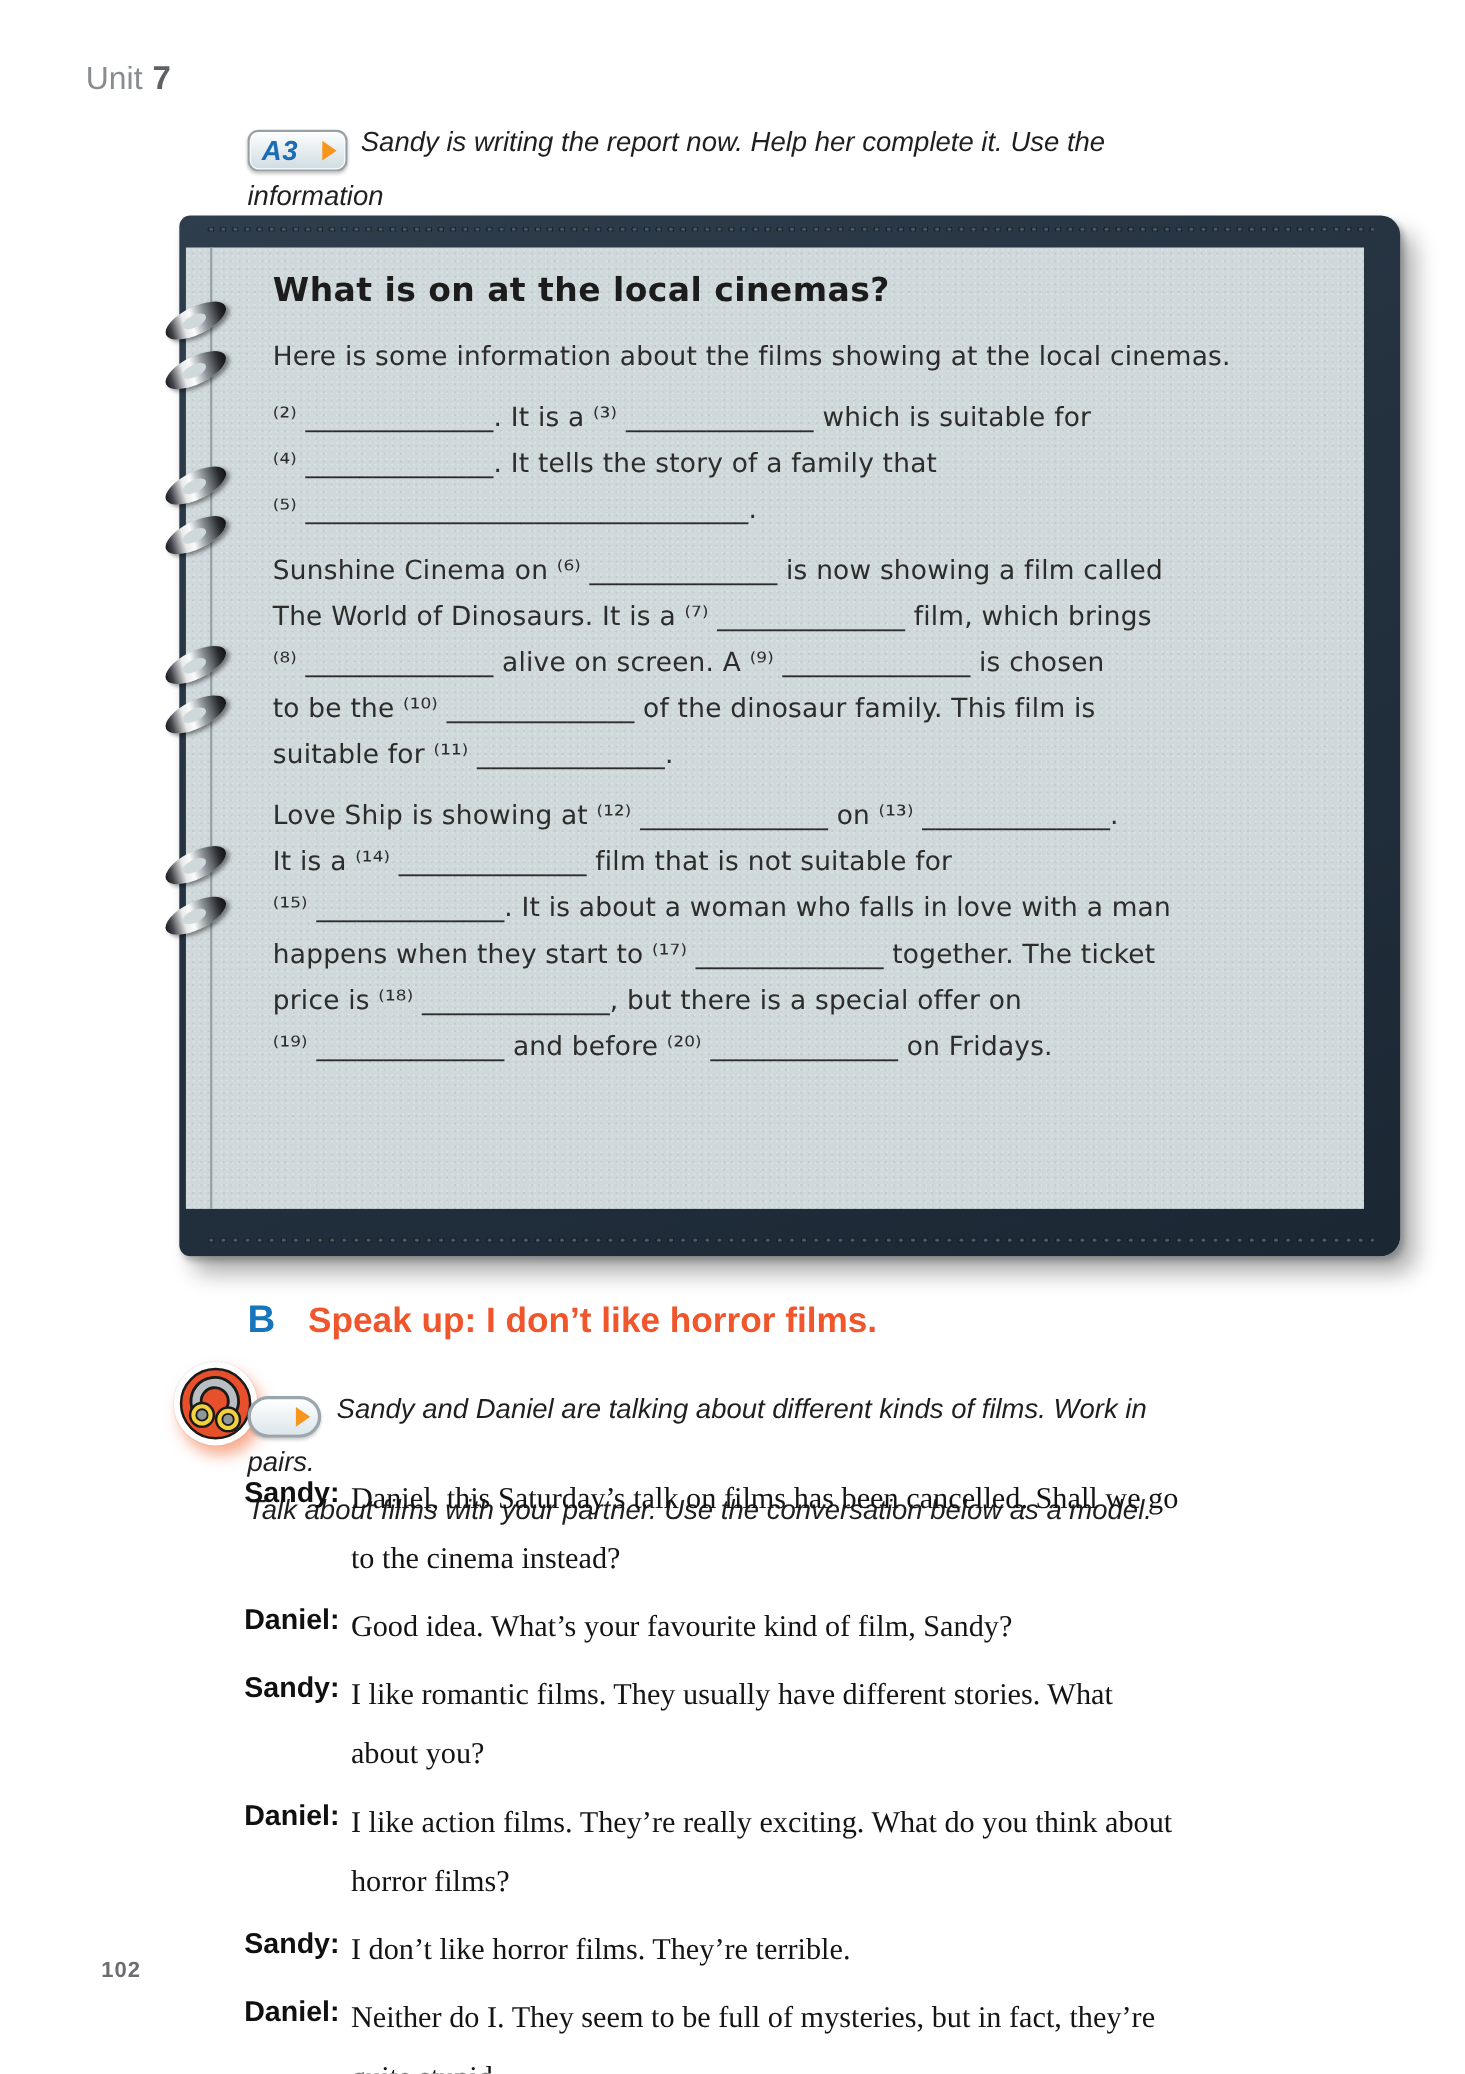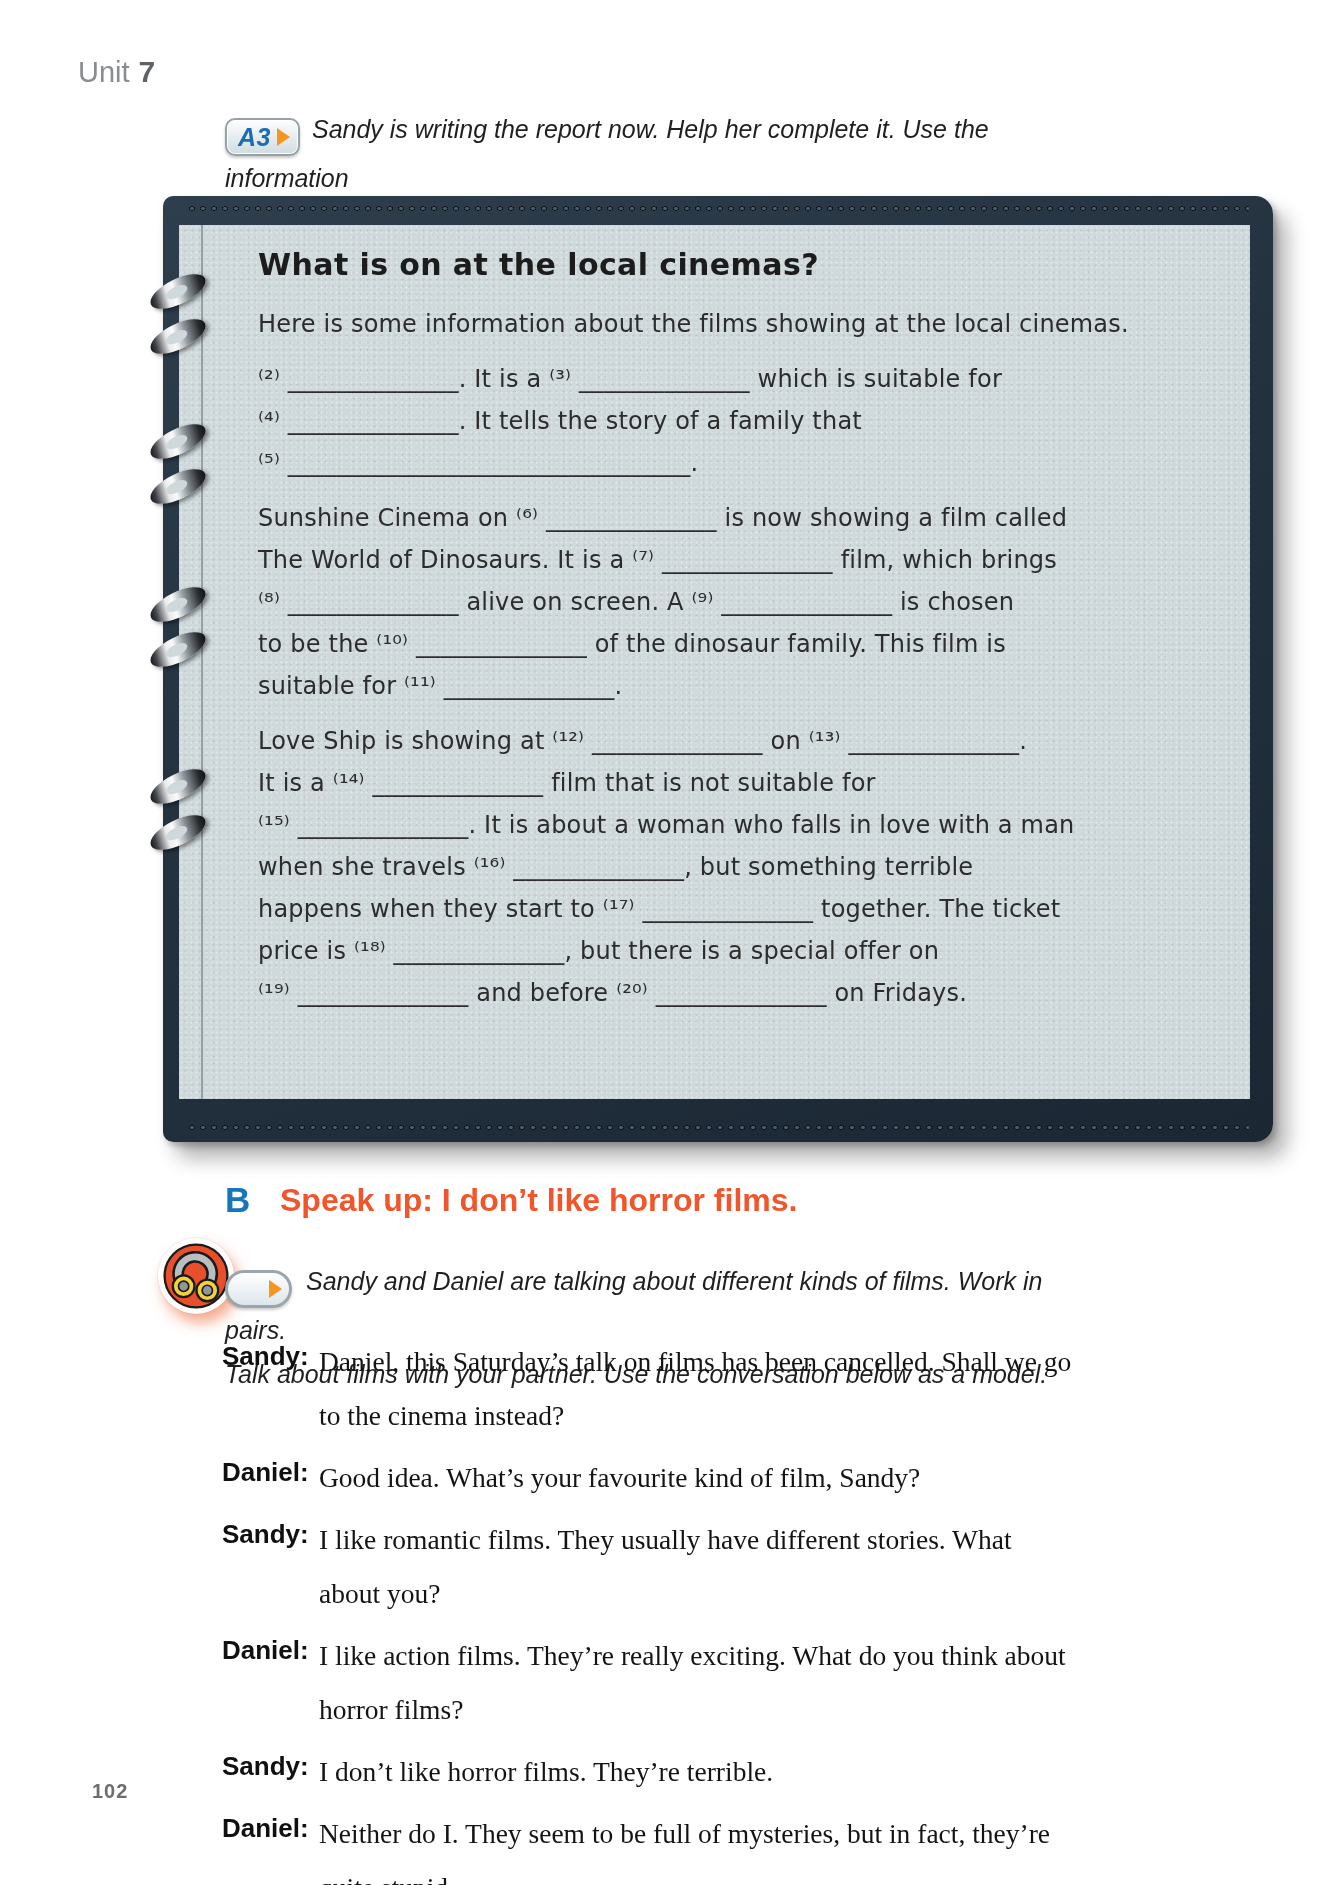--- a/index.html
+++ b/index.html
@@ -10,21 +10,21 @@
   
   .unit{position:absolute;left:78px;top:55px;font-size:29px;color:#8a8d90;}
   .unit .num{color:#5f6265;font-weight:700;margin-left:9px;font-size:30px;}
 
   .instr{position:absolute;font-style:italic;font-size:25px;color:#1f1f1f;line-height:44px;}
   #a3instr{left:225px;top:82px;width:830px;}
   #binstr{left:225px;top:1234px;width:850px;}
   .instr-text{white-space:pre-line;}
 
   .tagbadge{
-    display:inline-flex;align-items:center;gap:6px;height:34px;
+    display:inline-flex;align-items:center;gap:22px;height:34px;
     border:2px solid #97a1a8;border-radius:10px;
     background:linear-gradient(180deg,#fdfefe 0%,#cfdce2 100%);
     padding:0 8px 0 11px;margin-right:12px;vertical-align:-8px;
     box-shadow:0 2px 3px rgba(0,0,0,.22), inset 0 0 0 1px #fff;
     font-style:normal;
   }
   .tagbadge .lbl{font-weight:700;font-size:25px;color:#1b6cb5;font-style:italic;letter-spacing:.5px;}
   .play{width:0;height:0;border-top:9px solid transparent;border-bottom:9px solid transparent;border-left:13px solid #f8951e;}
   .pill{
     display:inline-flex;align-items:center;justify-content:flex-end;
@@ -42,21 +42,21 @@
     box-shadow:14px 16px 20px rgba(0,0,0,.30), 3px 4px 6px rgba(0,0,0,.25);
   }
   .stitch{
     position:absolute;left:24px;right:24px;height:9px;border-radius:5px;
     background:radial-gradient(ellipse 4px 3px at 5px 4.5px,#4c5c68 35%,#060b10 70%,rgba(0,0,0,0) 78%);
     background-size:11px 9px;background-repeat:repeat-x;
   }
   .stitch.top{top:8px;}
   .stitch.bottom{bottom:10px;}
   .nb-page{
-    position:absolute;left:16px;top:29px;width:1071px;height:874px;
+    position:absolute;left:6px;top:29px;width:1071px;height:874px;
     background-color:#cfd8db;
     background-image:radial-gradient(rgba(255,255,255,.28) 1px,rgba(0,0,0,0) 1.2px),
                      radial-gradient(rgba(90,105,112,.12) 1px,rgba(0,0,0,0) 1.2px);
     background-size:5px 5px,7px 7px;background-position:0 0,3px 2px;
   }
   .margin-line{position:absolute;left:22px;top:0;bottom:0;width:2px;background:#93a0a5;}
   .nb-title{
     position:absolute;left:79px;top:22px;font-family:"DejaVu Sans",sans-serif;
     font-size:30px;font-weight:700;color:#1c1c1c;letter-spacing:.4px;
   }
@@ -131,21 +131,20 @@
             <div class="nb-line">Sunshine Cinema on ⁽⁶⁾ ______________ is now showing a film called</div>
             <div class="nb-line">The World of Dinosaurs. It is a ⁽⁷⁾ ______________ film, which brings</div>
             <div class="nb-line">⁽⁸⁾ ______________ alive on screen. A ⁽⁹⁾ ______________ is chosen</div>
             <div class="nb-line">to be the ⁽¹⁰⁾ ______________ of the dinosaur family. This film is</div>
             <div class="nb-line">suitable for ⁽¹¹⁾ ______________.</div>
           </div>
           <div class="nb-para">
             <div class="nb-line">Love Ship is showing at ⁽¹²⁾ ______________ on ⁽¹³⁾ ______________.</div>
             <div class="nb-line">It is a ⁽¹⁴⁾ ______________ film that is not suitable for</div>
             <div class="nb-line">⁽¹⁵⁾ ______________. It is about a woman who falls in love with a man</div>
-            <div class="nb-line">when she travels ⁽¹⁶⁾ ______________, but something terrible</div>
             <div class="nb-line">happens when they start to ⁽¹⁷⁾ ______________ together. The ticket</div>
             <div class="nb-line">price is ⁽¹⁸⁾ ______________, but there is a special offer on</div>
             <div class="nb-line">⁽¹⁹⁾ ______________ and before ⁽²⁰⁾ ______________ on Fridays.</div>
           </div>
         </div>
     </div>
   </div>
   <span class="ring" style="top:83px"></span>
   <span class="ring" style="top:128px"></span>
   <span class="ring" style="top:233px"></span>

